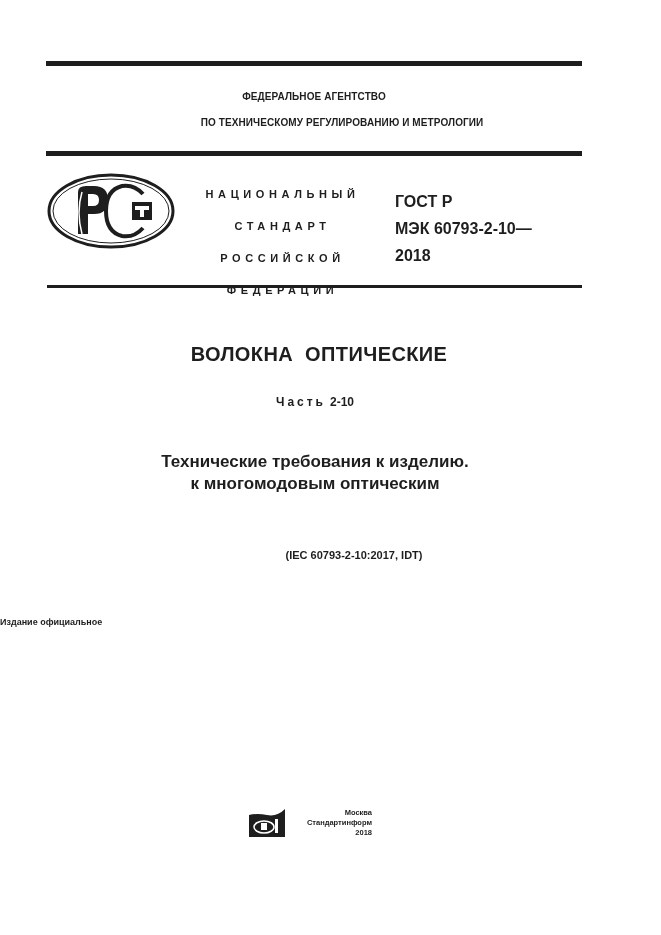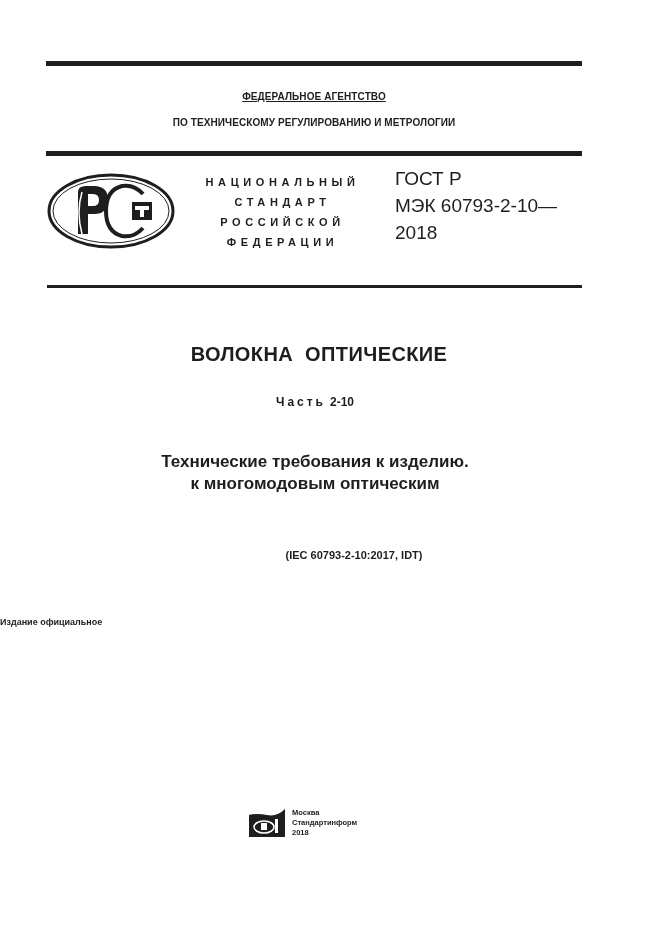--- a/index.html
+++ b/index.html
@@ -5,47 +5,47 @@
     html, body { margin: 0; padding: 0; background: #ffffff; }
     body { width: 661px; height: 935px; position: relative; overflow: hidden;
            font-family: "Liberation Sans", sans-serif; color: #1e1e1e; }
     .rule { position: absolute; background: #1e1e1e; }
     .rule-top { left: 46px; top: 61px; width: 536px; height: 5px; }
     .rule-mid { left: 46px; top: 151px; width: 536px; height: 5px; }
     .rule-bot { left: 47px; top: 285px; width: 535px; height: 3px; }
 
     .agency { position: absolute; left: 0; width: 628px; text-align: center;
               font-weight: bold; font-size: 10px; letter-spacing: 0.1px; }
-    .agency-1 { top: 91px; text-decoration: underline; }
-    .agency-2 { top: 117px; }
+    .agency-1 { top: 91px; }
+    .agency-2 { top: 117px; margin-left: 28px; }
 
     .logo { position: absolute; left: 46px; top: 172px; width: 130px; height: 78px; }
 
     .natstd { position: absolute; left: 190px; top: 172px; width: 185px; text-align: center;
               font-weight: bold; font-size: 11px; letter-spacing: 4.6px; line-height: 20px; }
-    .natstd div { white-space: nowrap; }
+    .natstd div { white-space: nowrap; margin-top: 12px; }
 
-    .gost { position: absolute; left: 395px; top: 165px; font-weight: normal;
-            font-size: 19px; line-height: 27px; }
+    .gost { position: absolute; left: 395px; top: 188px; font-weight: bold;
+            font-size: 16px; line-height: 27px; }
 
     .title { position: absolute; left: 4px; width: 630px; top: 343px; text-align: center;
              font-weight: bold; font-size: 20px; letter-spacing: 0.4px; word-spacing: 6px; }
     .part { position: absolute; left: 0; width: 630px; top: 395px; text-align: center;
             font-weight: bold; font-size: 12px; }
     .part .lbl { letter-spacing: 3px; margin-right: 4px; }
 
     .subtitle { position: absolute; left: 0; width: 630px; top: 427px; text-align: center;
                 font-weight: bold; font-size: 17px; line-height: 22px; margin-top: 24px; }
     .iec { position: absolute; left: 0; width: 636px; top: 549px; text-align: center;
            font-weight: bold; font-size: 11px; padding-left: 36px; }
     .edition { position: absolute; left: 0; width: 636px; top: 617px; text-align: left;
                font-weight: bold; font-size: 9px; }
 
     .pub-logo { position: absolute; left: 247px; top: 807px; width: 40px; height: 30px; }
-    .pub { position: absolute; left: 292px; top: 808px; width: 80px; text-align: left;
+    .pub { position: absolute; left: 292px; top: 808px; width: 80px; text-align: right;
            font-weight: bold; font-size: 7.5px; line-height: 10px; }
   </style>
 </head>
 <body>
 
 <div class="rule rule-top"></div>
 
 <div class="agency agency-1">ФЕДЕРАЛЬНОЕ АГЕНТСТВО</div>
 <div class="agency agency-2">ПО ТЕХНИЧЕСКОМУ РЕГУЛИРОВАНИЮ И МЕТРОЛОГИИ</div>
 

